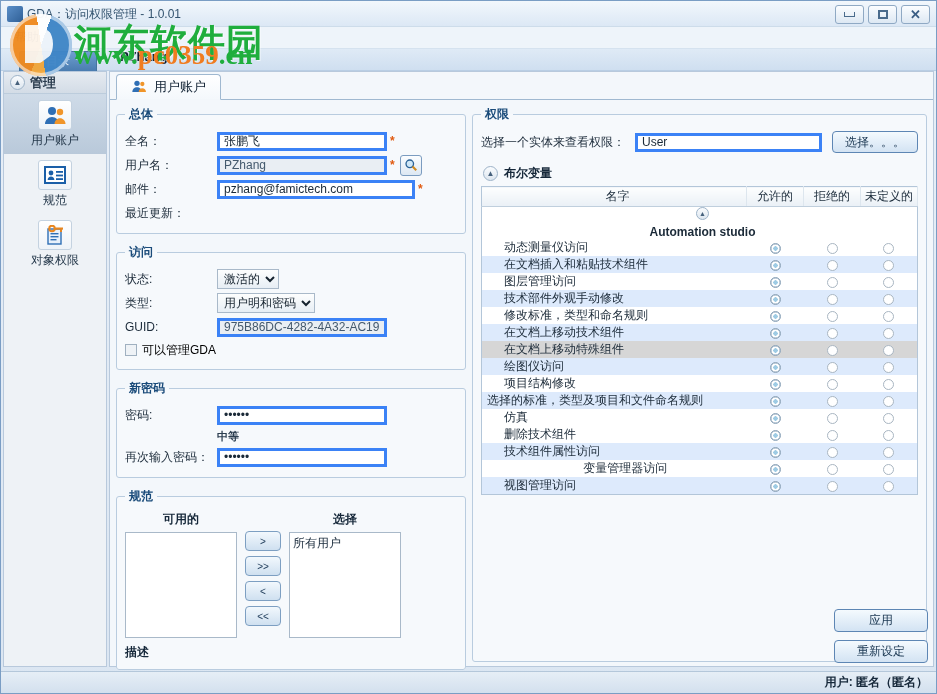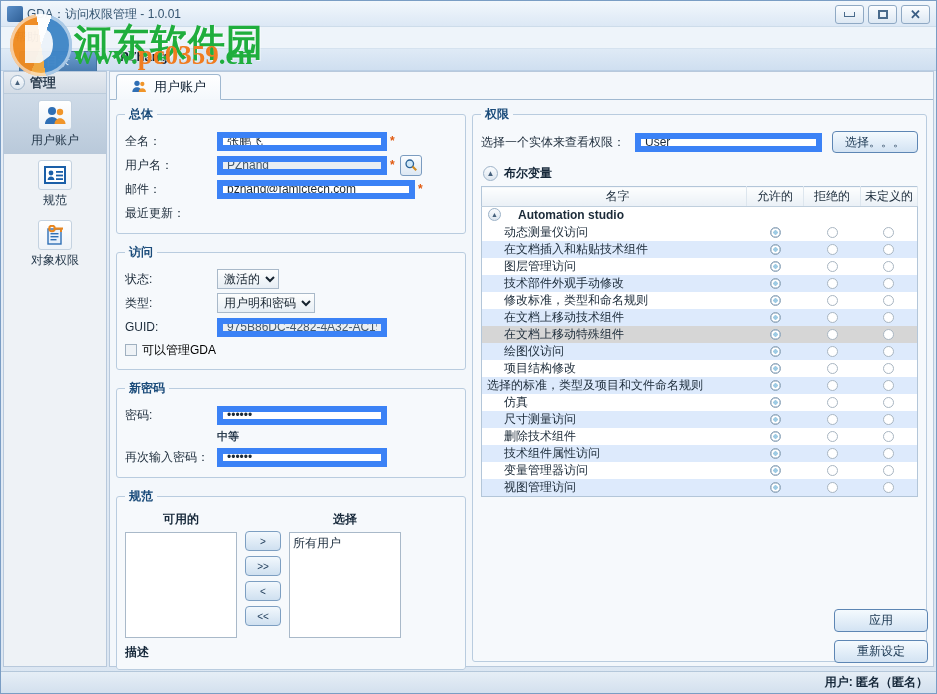--- a/index.html
+++ b/index.html
@@ -134,21 +134,21 @@
   }
   fieldset.group > legend {
     font-weight:bold; color:#1a4b7a; font-size:12px; padding:0 4px;
   }
 
   .frow { display:flex; align-items:center; height:24px; }
   .flabel { width:92px; font-size:12px; color:#1c2b3a; flex:none; }
   .fvalue { font-size:12px; color:#1c2b3a; }
 
   input.txt {
-    height:19px; border:6px solid #3b82f6; background:#fff;
+    height:19px; border:3px solid #3b82f6; background:#fff;
     font-family:"Liberation Sans", sans-serif; font-size:12px;
     color:#1b2a38; padding:1px 4px; outline:none;
   }
   input.txt[readonly] { background:#e9eef3; color:#43596d; }
   .req { color:#e05a10; font-size:12px; margin-left:3px; font-weight:bold; }
 
   .search-btn {
     width:22px; height:21px; margin-left:5px;
     background:linear-gradient(#fbfdff,#dde8f3);
     border:1px solid #7b9cc0; border-radius:3px;
@@ -208,21 +208,21 @@
     background:linear-gradient(#fdfefe,#eaf0f6);
     border-bottom:1px solid #c0cfdd; border-right:1px solid #dde6ee;
     font-weight:normal; font-size:12px; color:#20303f; height:20px;
   }
   #perm-table td { font-size:12px; color:#1b2a38; height:17px; padding:0; }
   .col-name { text-align:left; padding-left:8px; }
   .col-radio { width:57px; text-align:center; }
   tr.grouprow td { font-weight:bold; }
   tr.alt td { background:#ddeafc; }
   tr.sel td { background:#d6d6d6; }
-  .grp-inner { display:flex; align-items:flex-start; gap:17px; padding-left:6px; }
+  .grp-inner { display:flex; align-items:center; gap:5px; padding-left:6px;flex-direction:column; }
   .radio {
     display:inline-block; width:11px; height:11px; border-radius:50%;
     border:1px solid #a9b6c2; background:#fff; vertical-align:middle;
   }
   .radio.on { border-color:#8fa6bb; background:radial-gradient(circle,#9ecbe4 0 34%,#fff 36% 60%,#c3cfda 62% 100%); }
 
   
   #footer {
     position:absolute; right:8px; bottom:30px;
     display:flex; gap:8px;flex-direction:column;
@@ -565,40 +565,34 @@
                   <td class="col-radio"><span class="radio on"></span></td>
                   <td class="col-radio"><span class="radio"></span></td>
                   <td class="col-radio"><span class="radio"></span></td>
                 </tr>
                 <tr>
                   <td class="col-name" style="padding-left: 22px;">仿真</td>
                   <td class="col-radio"><span class="radio on"></span></td>
                   <td class="col-radio"><span class="radio"></span></td>
                   <td class="col-radio"><span class="radio"></span></td>
                 </tr>
-                <tr class="alt">
-                  <td class="col-name" style="padding-left: 22px;">尺寸测量访问</td>
-                  <td class="col-radio"><span class="radio on"></span></td>
-                  <td class="col-radio"><span class="radio"></span></td>
-                  <td class="col-radio"><span class="radio"></span></td>
-                </tr>
                 <tr>
                   <td class="col-name" style="padding-left: 22px;">删除技术组件</td>
                   <td class="col-radio"><span class="radio on"></span></td>
                   <td class="col-radio"><span class="radio"></span></td>
                   <td class="col-radio"><span class="radio"></span></td>
                 </tr>
                 <tr class="alt">
                   <td class="col-name" style="padding-left: 22px;">技术组件属性访问</td>
                   <td class="col-radio"><span class="radio on"></span></td>
                   <td class="col-radio"><span class="radio"></span></td>
                   <td class="col-radio"><span class="radio"></span></td>
                 </tr>
                 <tr>
-                  <td class="col-name" style="padding-left: 22px;">变量管理器访问</td>
+                  <td class="col-name" style="padding-left: 22px; text-align: center;">变量管理器访问</td>
                   <td class="col-radio"><span class="radio on"></span></td>
                   <td class="col-radio"><span class="radio"></span></td>
                   <td class="col-radio"><span class="radio"></span></td>
                 </tr>
                 <tr class="alt">
                   <td class="col-name" style="padding-left: 22px;">视图管理访问</td>
                   <td class="col-radio"><span class="radio on"></span></td>
                   <td class="col-radio"><span class="radio"></span></td>
                   <td class="col-radio"><span class="radio"></span></td>
                 </tr>

